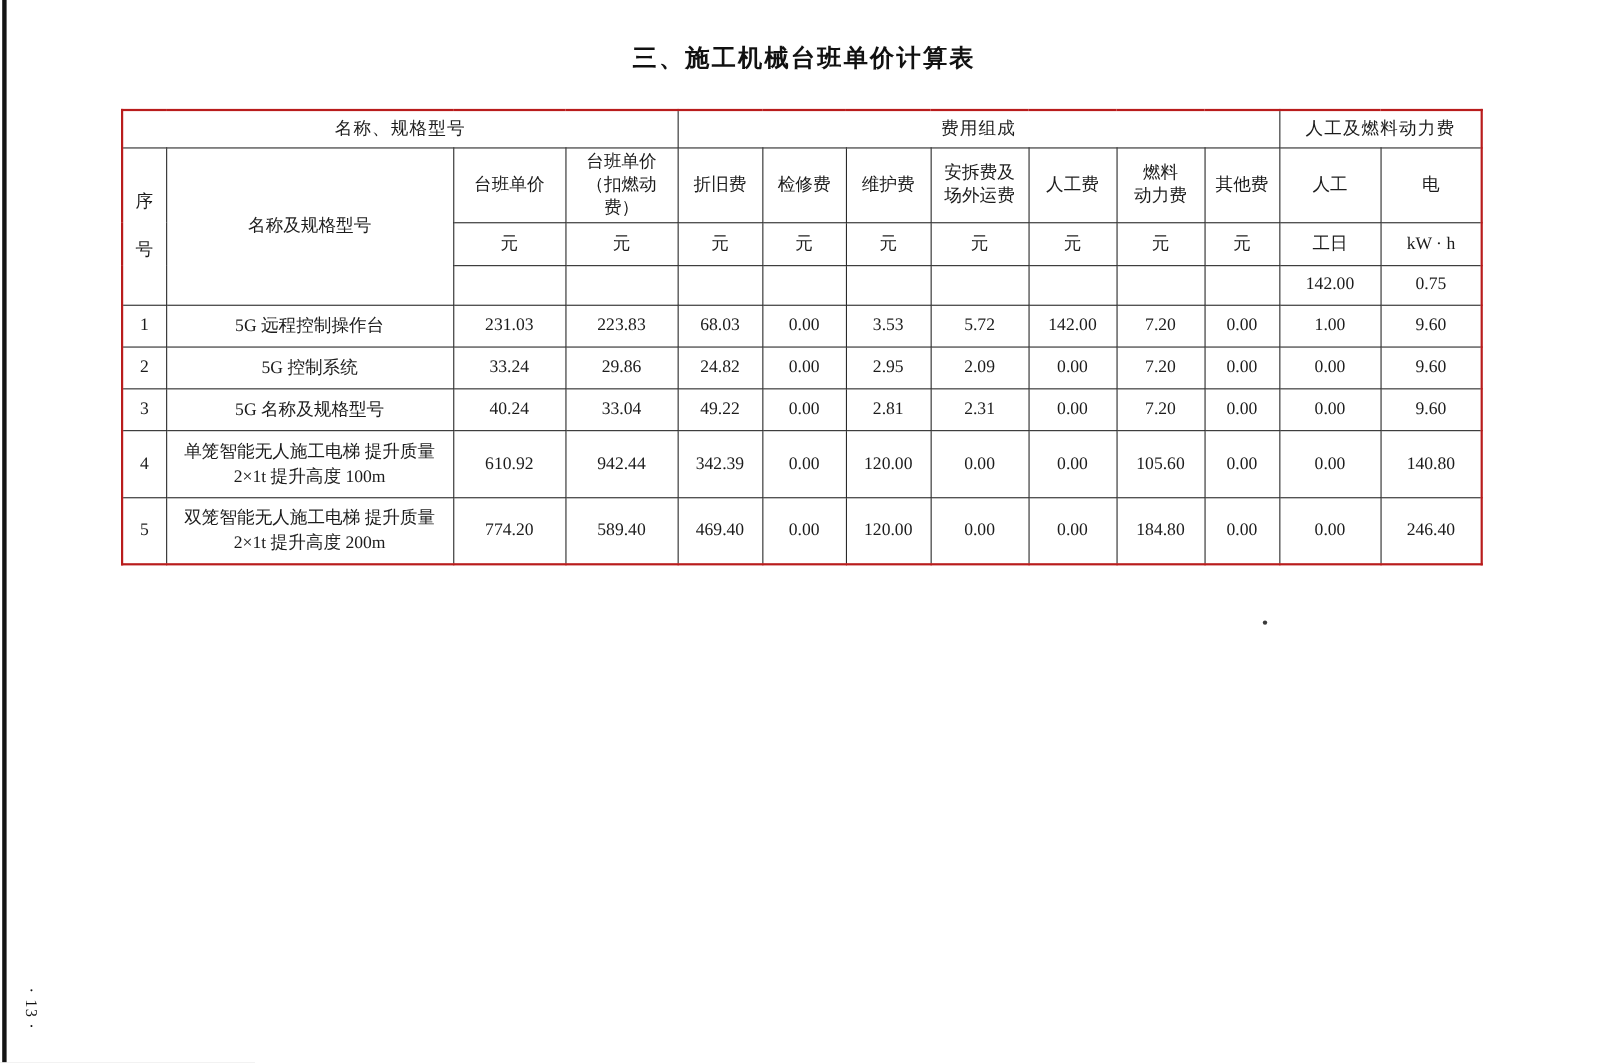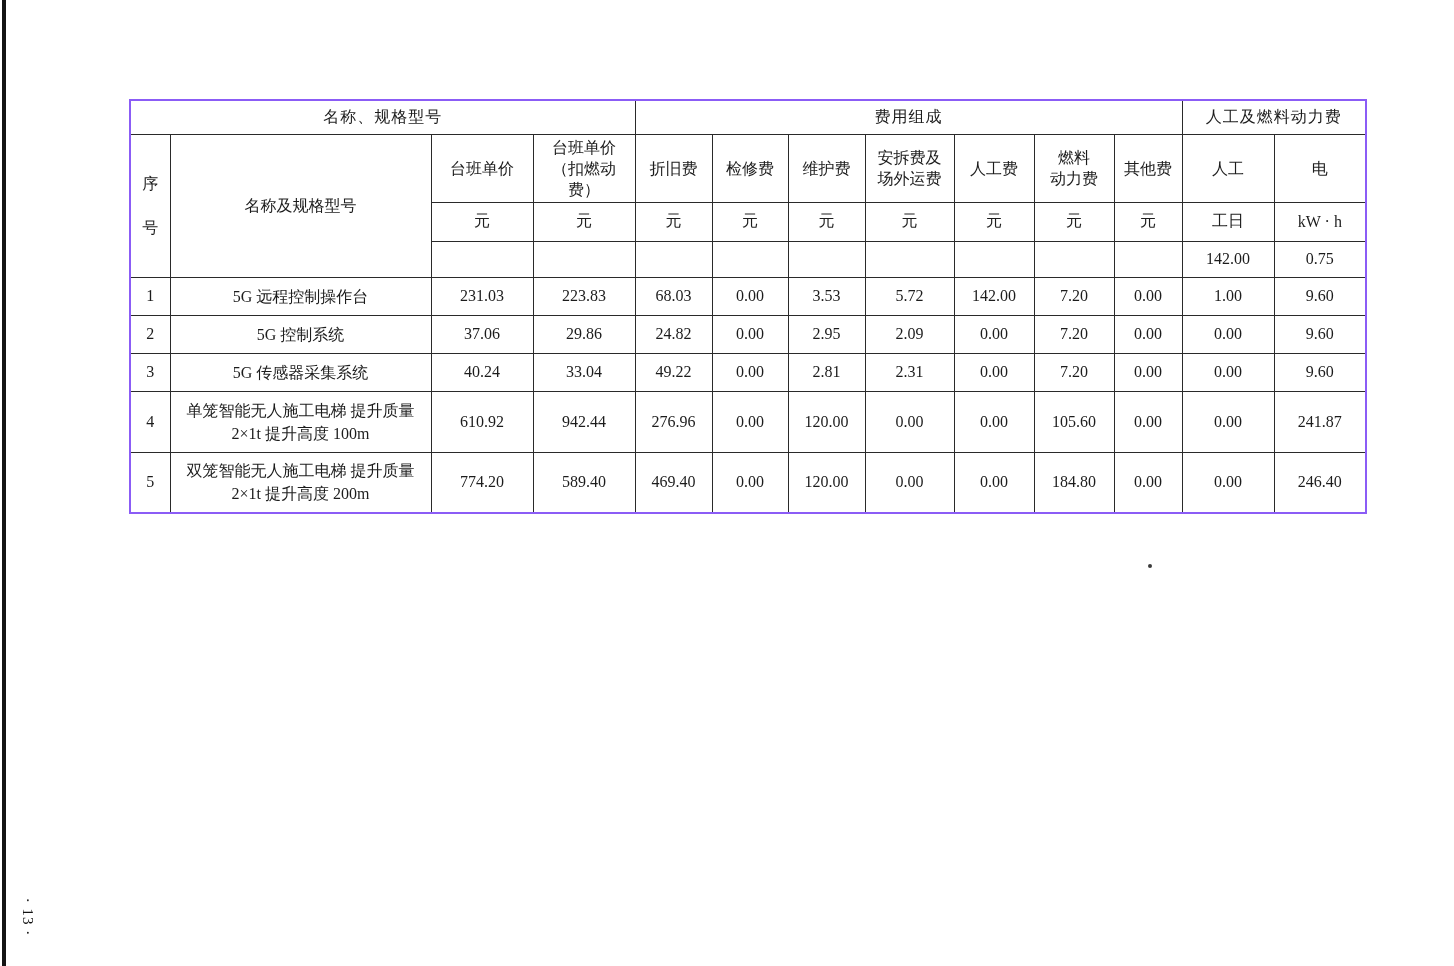--- a/index.html
+++ b/index.html
@@ -31,26 +31,26 @@
     width: 1236px;
     text-align: center;
     font-family: "Liberation Sans", "DejaVu Sans", sans-serif;
     font-weight: bold;
     font-size: 22px;
     letter-spacing: 2px;
     color: #111;
   }
   table.calc-table {
     position: absolute;
-    left: 129px;
+    left: 110px;
     top: 99px;
     width: 1236px;
     border-collapse: collapse;
     table-layout: fixed;
-    border: 2px solid #8b5cf6;
+    border: 2px solid #b91c1c;
   }
   table.calc-table td {
     border: 1.5px solid #2a2a2a;
     text-align: center;
     vertical-align: middle;
     font-size: 16px;
     padding: 2px 3px;
     overflow: hidden;
   }
   tr.group-row { height: 34px; }
@@ -93,20 +93,21 @@
     color: #111;
     white-space: nowrap;
   }
 </style>
 </head>
 <body>
 
 <div class="page">
   <div class="scan-edge"></div>
 
+  <div class="doc-title">三、施工机械台班单价计算表</div>
 
   <table class="calc-table">
     <colgroup>
       <col style="width:40px">
         <col style="width:261px">
         <col style="width:102px">
         <col style="width:102px">
       <col style="width:77px">
         <col style="width:76px">
         <col style="width:77px">
@@ -193,63 +194,63 @@
       <td class="num-cell">142.00</td>
       <td class="num-cell">7.20</td>
       <td class="num-cell">0.00</td>
       <td class="num-cell">1.00</td>
       <td class="num-cell">9.60</td>
     </tr>
 
     <tr class="data-row">
       <td class="num-cell">2</td>
       <td class="name-cell">5G 控制系统</td>
-      <td class="num-cell">37.06</td>
+      <td class="num-cell">33.24</td>
       <td class="num-cell">29.86</td>
       <td class="num-cell">24.82</td>
       <td class="num-cell">0.00</td>
       <td class="num-cell">2.95</td>
       <td class="num-cell">2.09</td>
       <td class="num-cell">0.00</td>
       <td class="num-cell">7.20</td>
       <td class="num-cell">0.00</td>
       <td class="num-cell">0.00</td>
       <td class="num-cell">9.60</td>
     </tr>
 
     <tr class="data-row">
       <td class="num-cell">3</td>
-      <td class="name-cell">5G 传感器采集系统</td>
+      <td class="name-cell">5G 名称及规格型号</td>
       <td class="num-cell">40.24</td>
       <td class="num-cell">33.04</td>
       <td class="num-cell">49.22</td>
       <td class="num-cell">0.00</td>
       <td class="num-cell">2.81</td>
       <td class="num-cell">2.31</td>
       <td class="num-cell">0.00</td>
       <td class="num-cell">7.20</td>
       <td class="num-cell">0.00</td>
       <td class="num-cell">0.00</td>
       <td class="num-cell">9.60</td>
     </tr>
 
     <tr class="data-row tall">
       <td class="num-cell">4</td>
       <td class="name-cell">单笼智能无人施工电梯 提升质量 2×1t 提升高度 100m</td>
       <td class="num-cell">610.92</td>
       <td class="num-cell">942.44</td>
-      <td class="num-cell">276.96</td>
+      <td class="num-cell">342.39</td>
       <td class="num-cell">0.00</td>
       <td class="num-cell">120.00</td>
       <td class="num-cell">0.00</td>
       <td class="num-cell">0.00</td>
       <td class="num-cell">105.60</td>
       <td class="num-cell">0.00</td>
       <td class="num-cell">0.00</td>
-      <td class="num-cell">241.87</td>
+      <td class="num-cell">140.80</td>
     </tr>
 
     <tr class="data-row tall">
       <td class="num-cell">5</td>
       <td class="name-cell">双笼智能无人施工电梯 提升质量 2×1t 提升高度 200m</td>
       <td class="num-cell">774.20</td>
       <td class="num-cell">589.40</td>
       <td class="num-cell">469.40</td>
       <td class="num-cell">0.00</td>
       <td class="num-cell">120.00</td>

